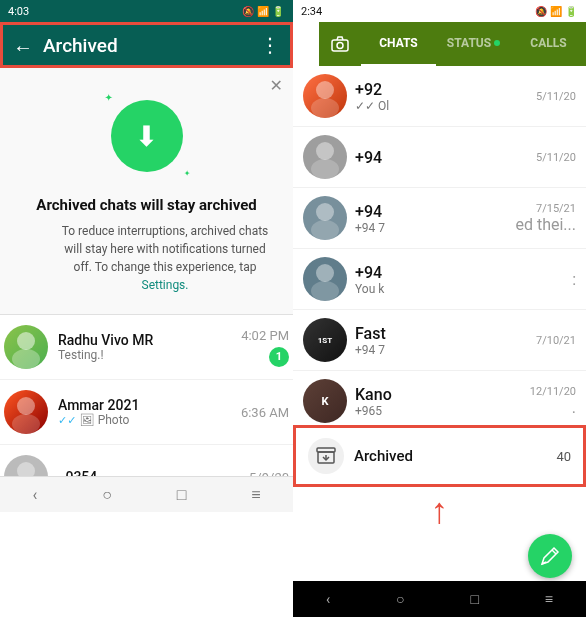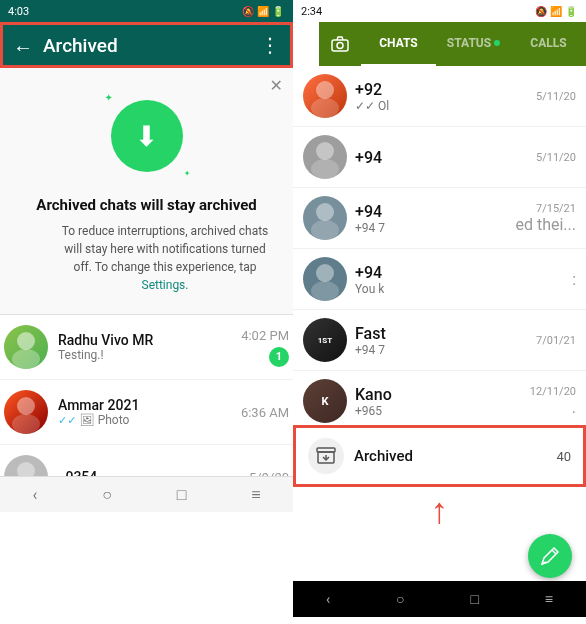--- a/index.html
+++ b/index.html
@@ -594,21 +594,21 @@
       </div>
     </div>
 
     <div class="right-chat-item">
       <div class="right-avatar av5" style="font-size:8px;">1ST</div>
       <div class="right-chat-info">
         <div class="right-chat-name">Fast</div>
         <div class="right-chat-sub">+94 7</div>
       </div>
       <div class="right-chat-meta">
-        <span class="right-chat-time">7/01/21</span>
+        <span class="right-chat-time">7/10/21</span>
       </div>
     </div>
 
     <div class="right-chat-item">
       <div class="right-avatar av6">K</div>
       <div class="right-chat-info">
         <div class="right-chat-name">Kano</div>
         <div class="right-chat-sub">+965</div>
       </div>
       <div class="right-chat-meta">

